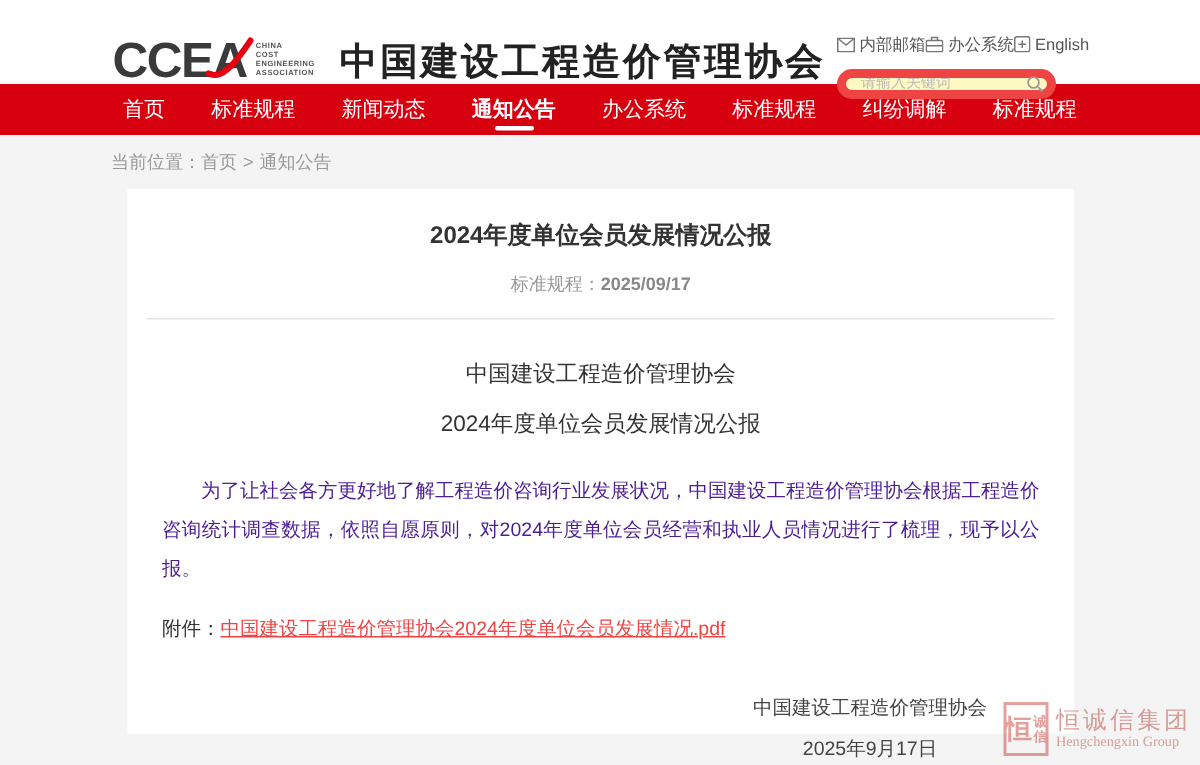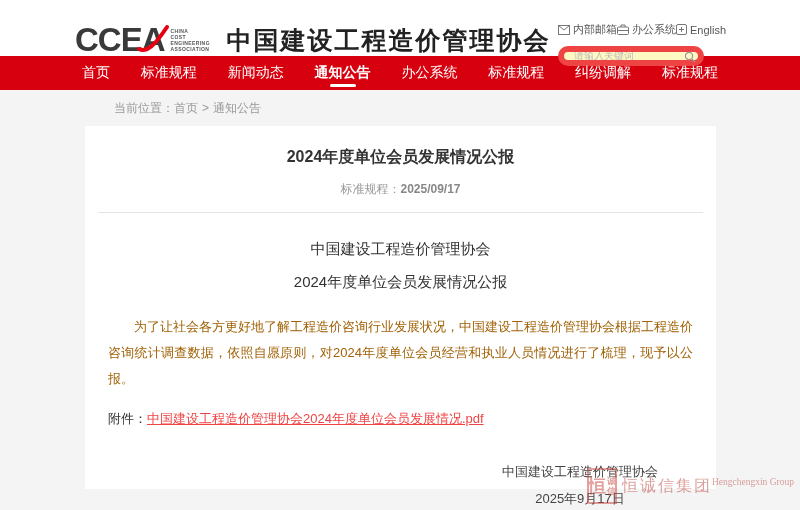--- a/index.html
+++ b/index.html
@@ -51,56 +51,56 @@
     position:relative; display:flex; align-items:center; color:#fff;
     font-size:14px; cursor:pointer; white-space:nowrap;
   }
   .nav-item.active { font-weight:bold; }
   .nav-item.active::after {
     content:""; position:absolute; bottom:3px; left:50%; transform:translateX(-50%);
     width:26px; height:3px; background:#fff; border-radius:2px;
   }
 
   
-  .breadcrumb { padding:10px 0 9px 114px; font-size:12px; color:#999; }
+  .breadcrumb { padding:10px 0 9px 74px; font-size:12px; color:#999; }
   .breadcrumb a { color:#999; text-decoration:none; cursor:pointer; }
   .breadcrumb .sep { margin:0 4px; }
 
   
   .card {
     margin-left:85px; width:631px; height:363px; background:#fff;
     padding:0 13px; position:relative;
   }
   .art-title { padding-top:21px; text-align:center; font-size:16px; font-weight:bold; color:#333; }
   .art-meta { margin-top:13px; text-align:center; font-size:12px; color:#999; }
   .art-meta .date { color:#888; font-weight:bold;margin-top:48px; }
   .divider { border:none; border-top:1px solid #e4e4e4; margin-top:14px; }
   .doc-h1 { margin-top:27px; text-align:center; font-size:15px; color:#333; }
   .doc-h2 { margin-top:14px; text-align:center; font-size:15px; color:#333; }
   .para {
-    margin:22px 10px 0; font-size:13px; color:#a16207; line-height:26px;
+    margin:22px 10px 0; font-size:13px; color:#4c1d95; line-height:26px;
     text-indent:2em; text-align:justify;
   }
   .attach { margin:18px 10px 0; font-size:13px; color:#333; }
   .attach a { color:#ef4444; text-decoration:underline; cursor:pointer; }
   .signature { margin-top:30px; display:flex; justify-content:flex-end; padding-right:45px; }
   .signature .sig-inner { text-align:center; font-size:13px; color:#444; line-height:27px; }
 
   
   .watermark {
     position:absolute; right:6px; bottom:6px; display:flex; align-items:center;
     gap:5px; opacity:0.5; z-index:5;
   }
   .wm-logo {
     width:30px; height:36px; border:2px solid #c8443c; color:#c8443c;
     display:flex; align-items:center; justify-content:center; font-weight:bold;
   }
   .wm-main { font-size:18px; line-height:18px; }
   .wm-col { display:flex; flex-direction:column; font-size:9px; line-height:10px; margin-left:1px; }
-  .wm-text { display:flex; flex-direction:row;justify-content:flex-end; }
+  .wm-text { display:flex; flex-direction:column;justify-content:flex-end; }
   .wm-name {
     font-family:"Liberation Serif", serif; font-size:16px; color:#b8443c;
     letter-spacing:2px; line-height:18px;
   }
   .wm-en { font-family:"Liberation Serif", serif; font-size:9.5px; color:#b8443c; }
 </style>
 </head>
 <body>
 
 <div class="header">

